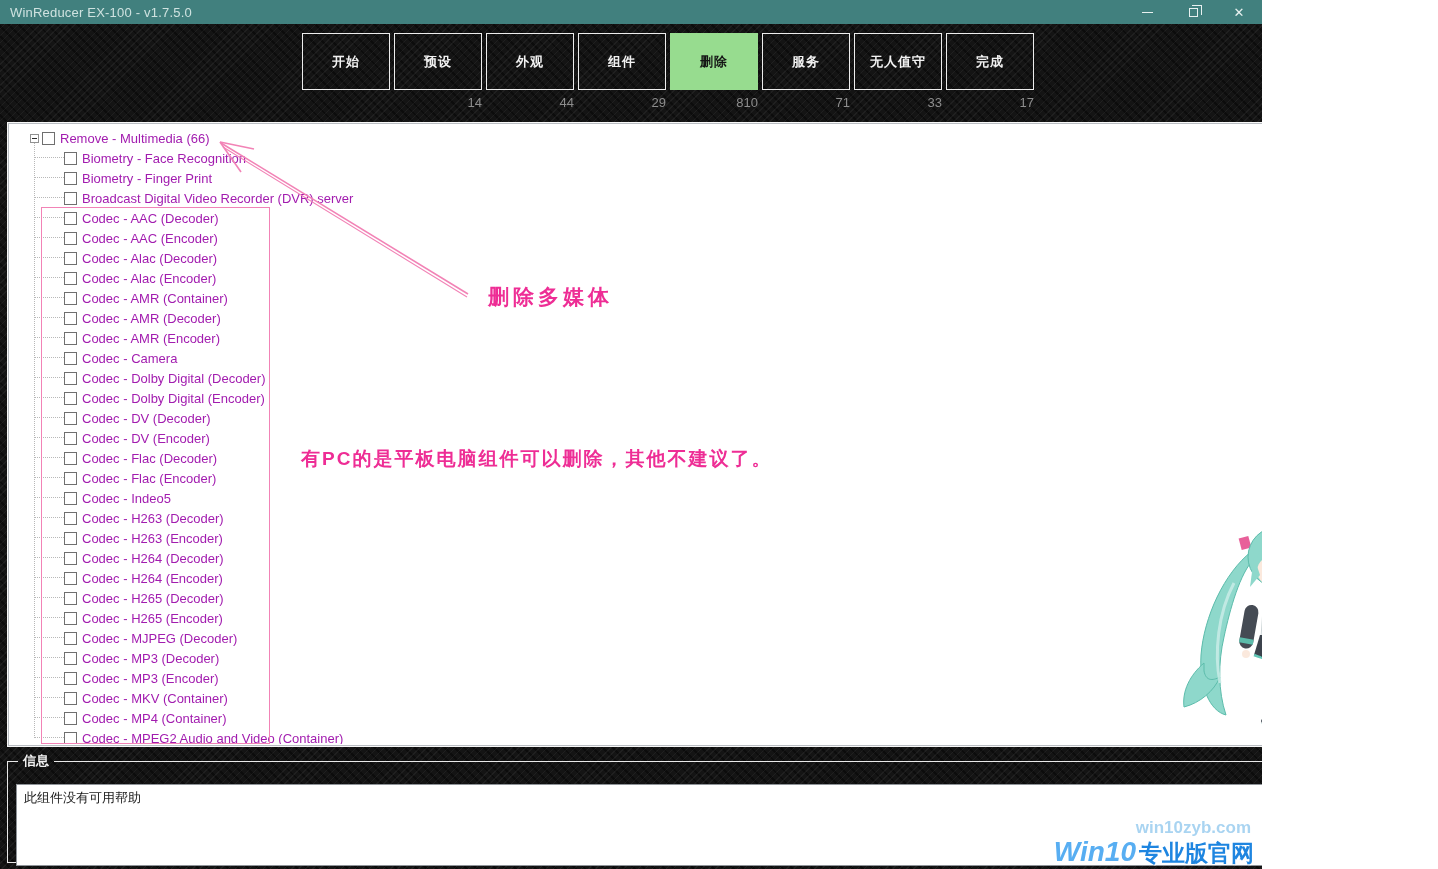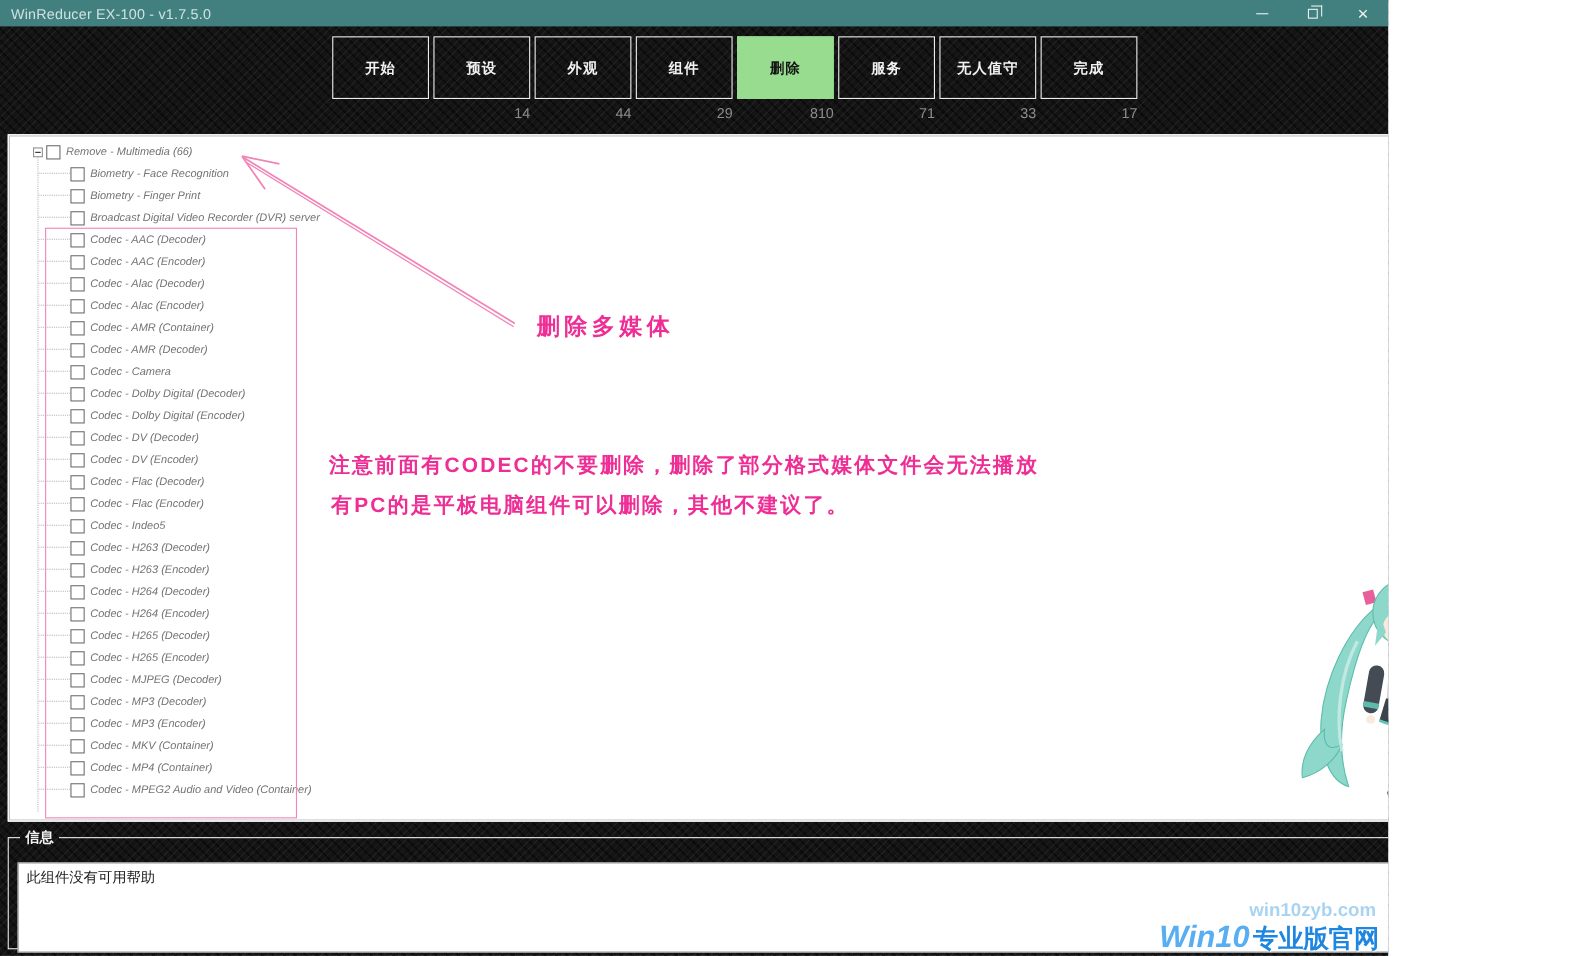--- a/index.html
+++ b/index.html
@@ -34,21 +34,21 @@
   .tree-panel { position:absolute; left:7px; top:122px; width:1421px; height:625px; background:#ffffff;
     border:1px solid #f7f7f7; box-shadow: inset 0 0 0 1px #b9bdc2; }
   .tree { position:absolute; left:2px; top:2px; right:20px; bottom:2px; padding-top:3px; overflow:hidden; }
   .vline { position:absolute; left:24px; top:13px; height:600px; border-left:1px dotted #b8b8b8; }
   .tree-row { display:flex; align-items:center; height:20px; position:relative; }
   .tree-row.root { padding-left:20px; }
   .expander { width:9px; height:9px; border:1px solid #919191; background:#fff; position:relative; flex:none; margin-right:3px; }
   .expander::before { content:''; position:absolute; left:1px; top:3px; width:5px; height:1px; background:#2b2b2b; }
   .stub { width:29px; height:10px; border-bottom:1px dotted #b8b8b8; margin-left:25px; align-self:flex-start; flex:none; }
   .checkbox { width:13px; height:13px; border:1px solid #6f6f6f; background:#fff; flex:none; }
-  .tree-label { font-size:10px; color:#737373; padding:0 3px; white-space:nowrap; margin-left:2px;font-style:italic; }
+  .tree-label { font-size:13px; color:#a21caf; padding:0 3px; white-space:nowrap; margin-left:2px; }
   
   .pink-box { position:absolute; left:33px; top:84px; width:229px; height:537px;
     border:1px solid #f283b6; pointer-events:none; }
   .arrow-svg { position:absolute; left:0; top:0; pointer-events:none; }
   .arrow-label { position:absolute; left:480px; top:160px; font-size:21px; font-weight:bold;
     color:#EE2D95; letter-spacing:4px; }
   .note1 { position:absolute; left:291px; top:287px; font-size:19px; font-weight:bold; color:#EE2D95; letter-spacing:2px; }
   .note2 { position:absolute; left:293px; top:323px; font-size:19px; font-weight:bold; color:#EE2D95; letter-spacing:2px; }
   
   .sb { position:absolute; top:1px; right:1px; bottom:1px; width:17px; background:#f1f1f1; border-left:1px solid #e0e0e0; }
@@ -190,20 +190,25 @@
         <span class="checkbox"></span>
         <span class="tree-label">Codec - AMR (Container)</span>
       </div>
 
       <div class="tree-row">
         <span class="stub"></span>
         <span class="checkbox"></span>
         <span class="tree-label">Codec - AMR (Decoder)</span>
       </div>
 
+      <div class="tree-row">
+        <span class="stub"></span>
+        <span class="checkbox"></span>
+        <span class="tree-label">Codec - AMR (Encoder)</span>
+      </div>
 
       <div class="tree-row">
         <span class="stub"></span>
         <span class="checkbox"></span>
         <span class="tree-label">Codec - Camera</span>
       </div>
 
       <div class="tree-row">
         <span class="stub"></span>
         <span class="checkbox"></span>
@@ -321,21 +326,20 @@
     </div>
 
     <div class="pink-box"></div>
     <svg class="arrow-svg" width="1421" height="625">
       <path d="M460 171 L213 20" stroke="#F283B6" stroke-width="1.6" fill="none"></path>
       <path d="M459 174 L215 24" stroke="#F283B6" stroke-width="1.1" fill="none"></path>
       <path d="M212 19 L246 26" stroke="#F283B6" stroke-width="1.6" fill="none"></path>
       <path d="M212 19 L233 49" stroke="#F283B6" stroke-width="1.6" fill="none"></path>
     </svg>
     <div class="arrow-label">删除多媒体</div>
-    <div class="note1">注意前面有CODEC的不要删除，删除了部分格式媒体文件会无法播放</div>
     <div class="note2">有PC的是平板电脑组件可以删除，其他不建议了。</div>
 
     <svg class="miku" viewBox="0 0 212 228">
 
       <path d="M78 38 C50 60 30 104 27 142 C25 174 36 198 52 202 C44 178 44 150 50 124 C56 96 66 60 80 46 Z" fill="#8ed8cb" stroke="#5cbcab" stroke-width="1"></path>
       <path d="M30 150 C16 162 8 178 10 194 C26 190 40 178 46 164 C38 168 32 168 30 158 Z" fill="#8ed8cb" stroke="#5cbcab" stroke-width="1"></path>
       <path d="M60 70 C44 100 40 140 46 170" stroke="#cdeee8" stroke-width="3" fill="none" opacity=".8"></path>
 
       <path d="M134 38 C162 60 182 104 185 142 C187 174 176 198 160 202 C168 178 168 150 162 124 C156 96 146 60 132 46 Z" fill="#8ed8cb" stroke="#5cbcab" stroke-width="1"></path>
       <path d="M182 150 C196 162 204 178 202 194 C186 190 172 178 166 164 C174 168 180 168 182 158 Z" fill="#8ed8cb" stroke="#5cbcab" stroke-width="1"></path>

